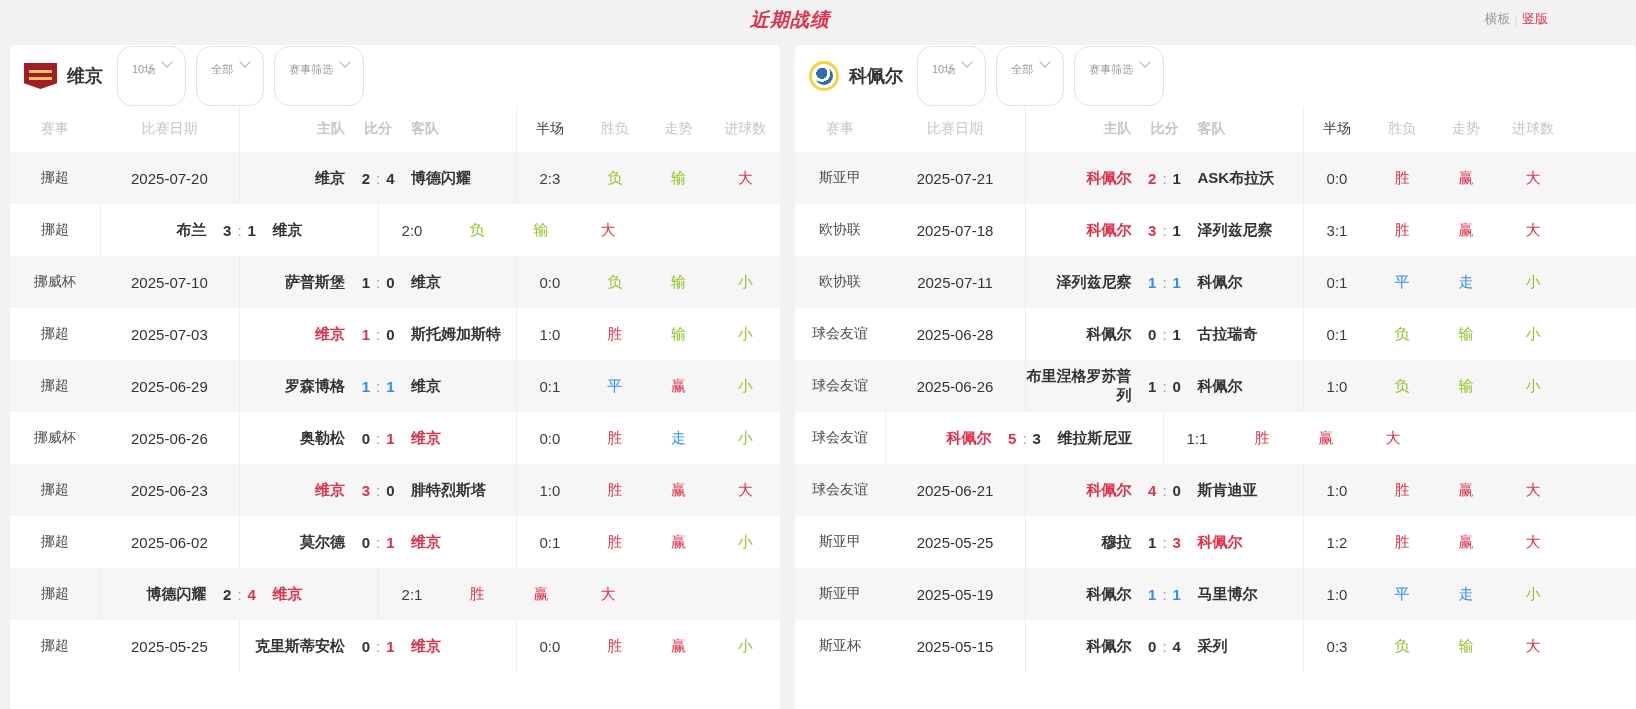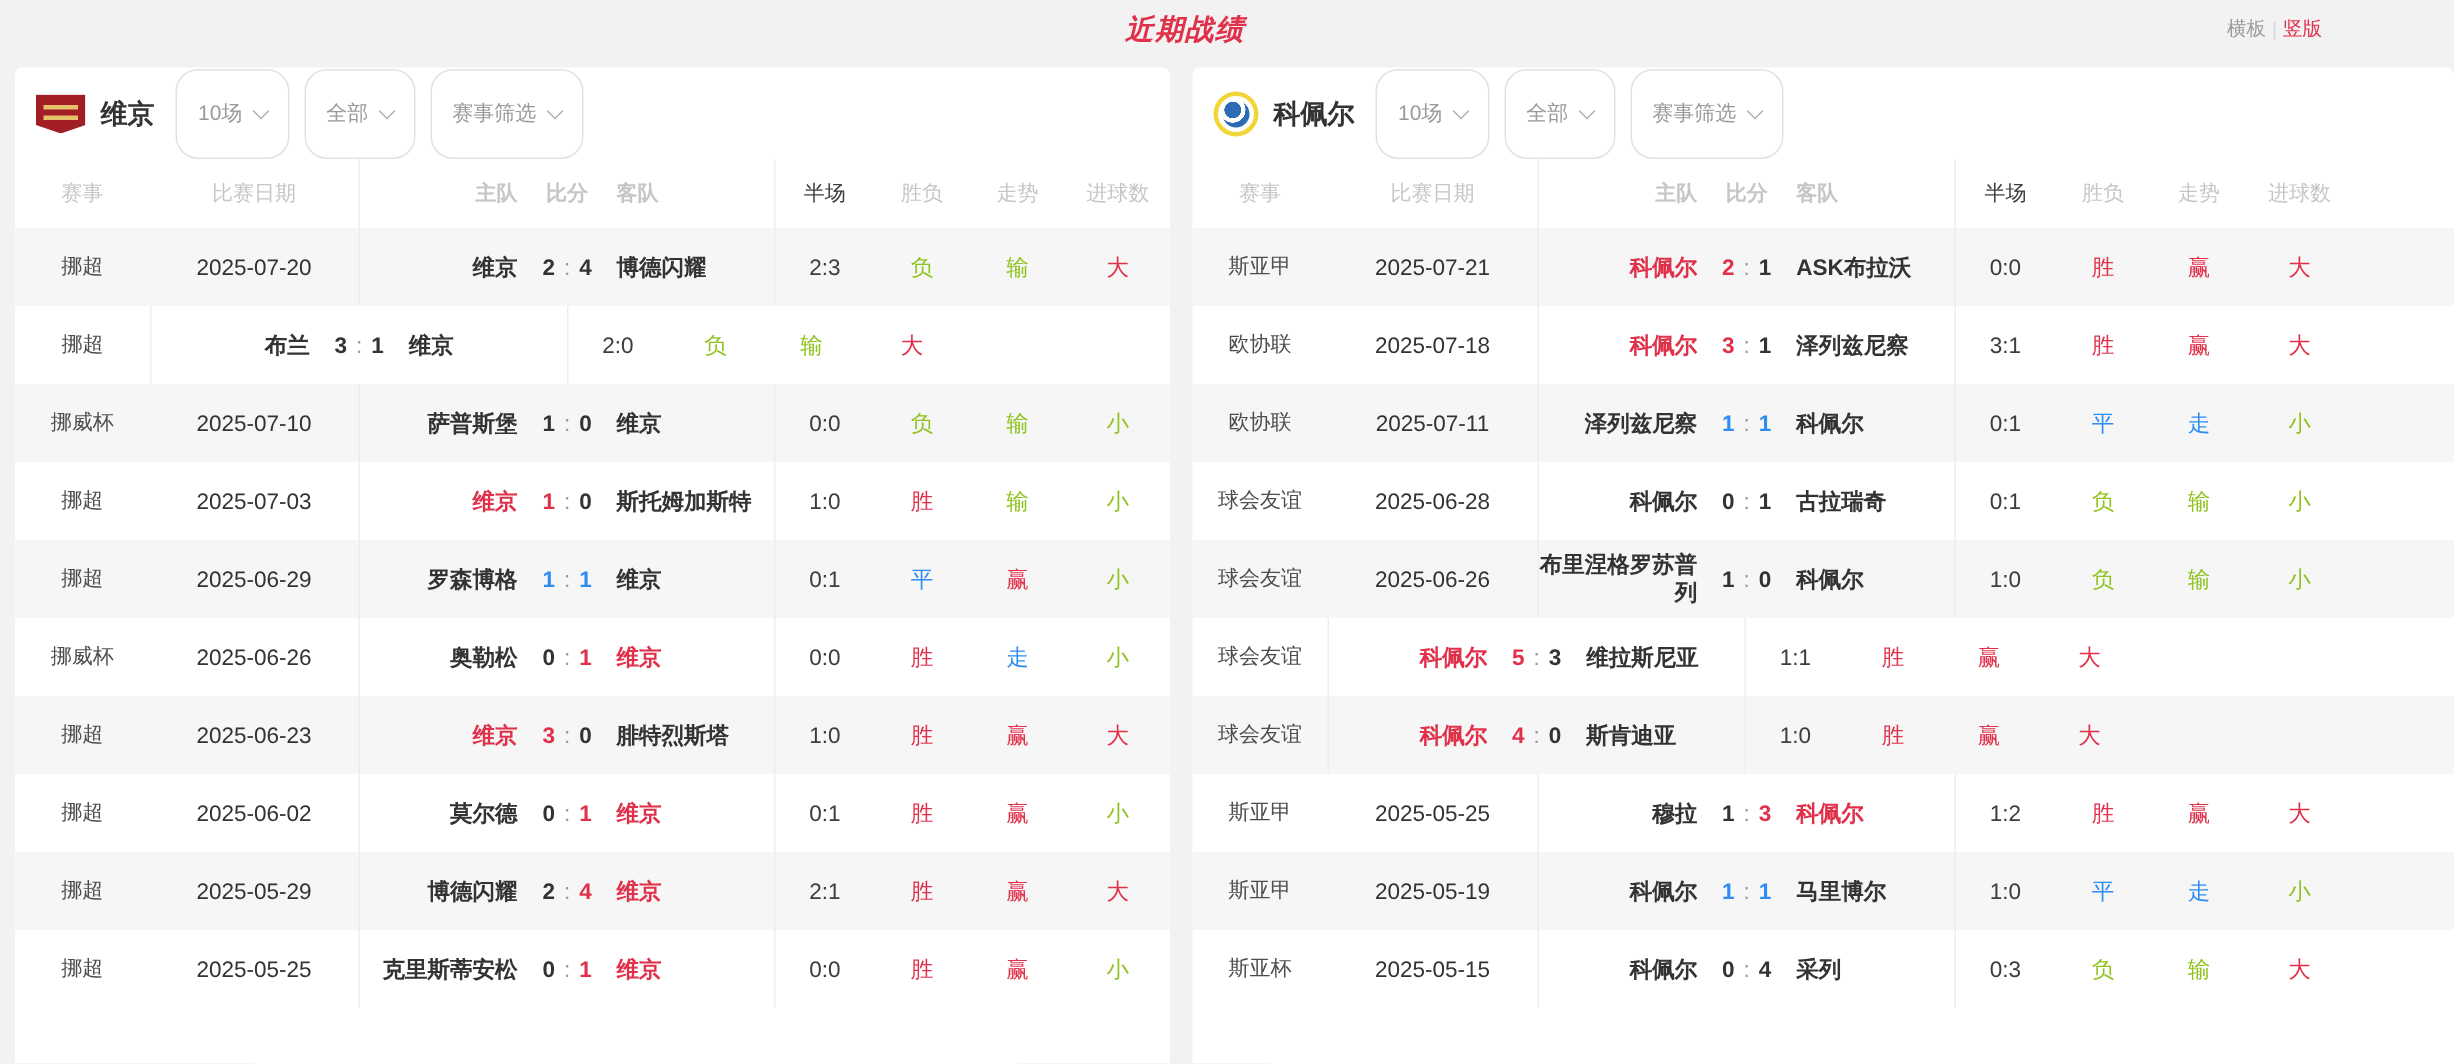--- a/index.html
+++ b/index.html
@@ -19,23 +19,23 @@
   .view-toggle .sep{color:#d8d8d8}
   .view-toggle .active{color:#e0314b}
   
   .card{position:absolute;top:45px;bottom:0;background:#fff;border-radius:5px 5px 0 0}
   .card-left{left:10px;width:770px}
   .card-right{left:795px;width:841px}
   
   .teambar{display:flex;align-items:center;gap:10px;padding:14px 0 0 14px;height:34px}
   .teamname{font-size:18px;font-weight:700;color:#333;margin-right:4px}
   .pill{
-    display:inline-flex;align-items:center;gap:8px;height:28px;padding:15px 14px;
+    display:inline-flex;align-items:flex-start;gap:8px;height:28px;padding:15px 14px;
     border:1px solid #e2e2e2;border-radius:15px;background:#fff;color:#999;
-    font-size:14px;cursor:pointer;user-select:none;
+    font-size:11px;cursor:pointer;user-select:none;
   }
   .chev{width:7px;height:7px;border-right:1.5px solid #b0b0b0;border-bottom:1.5px solid #b0b0b0;
     transform:rotate(45deg);margin-top:-4px}
   
   .logo-v{width:33px;height:26px;background:#a01e24;position:relative;flex:0 0 auto;
     clip-path:polygon(0 0,100% 0,100% 78%,50% 100%,0 78%)}
   .logo-v::after{content:"";position:absolute;left:5px;right:5px;top:7px;height:3px;
     background:#e8c268;box-shadow:0 7px 0 #e8c268}
   .logo-k{width:30px;height:30px;border-radius:50%;background:#f2d637;position:relative;flex:0 0 auto}
   .logo-k::before{content:"";position:absolute;inset:3px;border-radius:50%;background:#fff}
@@ -237,21 +237,20 @@
           </span>
           <span class="a red">维京</span>
         </div>
         <div class="chf">0:1</div>
         <div class="cw red">胜</div>
         <div class="ctd red">赢</div>
         <div class="cgl green">小</div>
       </div>
       <div class="trow">
         <div class="cl">挪超</div>
-        <div class="cd">2025-05-29</div>
         <div class="cm">
           <span class="h ">博德闪耀</span>
           <span class="s">
             <b class="">2</b>
             <i>:</i>
             <b class="red">4</b>
           </span>
           <span class="a red">维京</span>
         </div>
         <div class="chf">2:1</div>
@@ -406,20 +405,21 @@
           </span>
           <span class="a ">维拉斯尼亚</span>
         </div>
         <div class="chf">1:1</div>
         <div class="cw red">胜</div>
         <div class="ctd red">赢</div>
         <div class="cgl red">大</div>
       </div>
       <div class="trow">
         <div class="cl">球会友谊</div>
+        <div class="cd">2025-06-21</div>
         <div class="cm">
           <span class="h red">科佩尔</span>
           <span class="s">
             <b class="red">4</b>
             <i>:</i>
             <b class="">0</b>
           </span>
           <span class="a ">斯肯迪亚</span>
         </div>
         <div class="chf">1:0</div>

